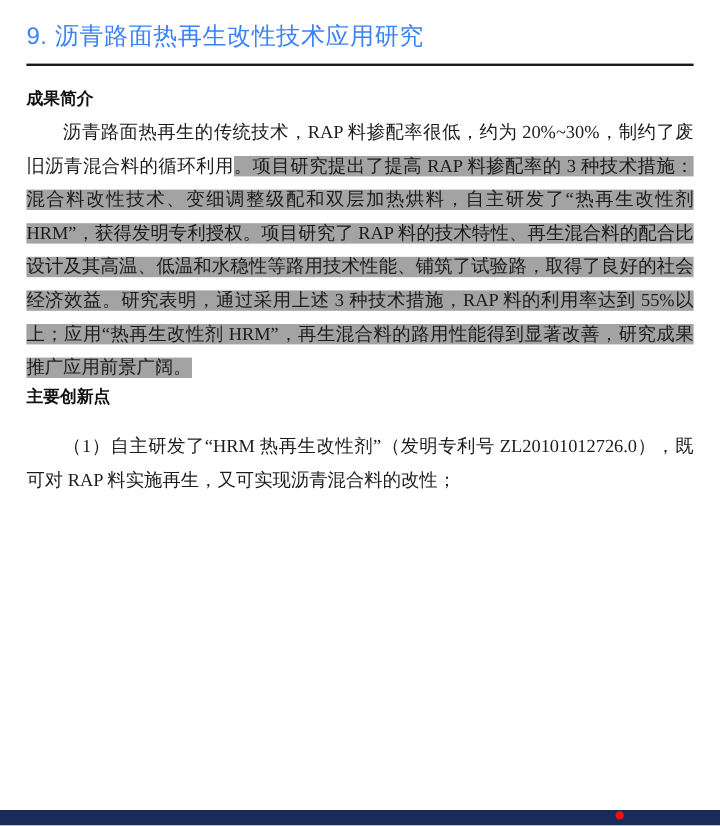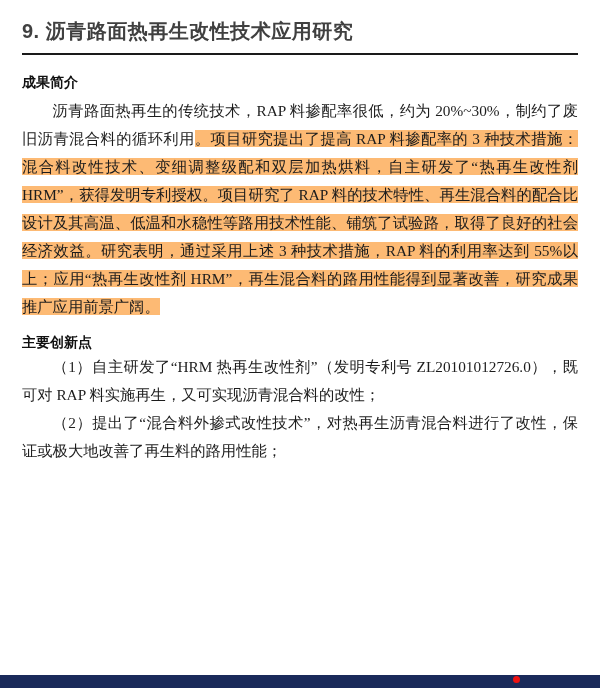--- a/index.html
+++ b/index.html
@@ -20,57 +20,57 @@
     top: 0; left: 0; right: 0; bottom: 13px;
     padding: 0 22px;
     box-sizing: border-box;
     background: #ffffff;
   }
   .doc-title {
     margin: 18px 0 0 0;
     font-family: "Liberation Sans", "DejaVu Sans", sans-serif;
     font-size: 20px;
     line-height: 26px;
-    font-weight: bold;
-    color: #404040;
+    font-weight: normal;
+    color: #3b82f6;
     letter-spacing: 0.5px;
   }
   .title-rule {
     margin-top: 9px;
     border-top: 2px solid #1a1a1a;
     height: 0;
   }
   .sec-heading {
     margin: 18px 0 0 0;
     font-family: "Liberation Sans", "DejaVu Sans", sans-serif;
     font-size: 14px;
     line-height: 18px;
     font-weight: bold;
     color: #111111;
   }
   .sec-heading.second {
-    margin-top: 12px;
+    margin-top: 0;
     line-height: 18px;
   }
   .body-para {
     margin: 0;
     font-size: 15.3px;
     line-height: 28px;
     text-align: justify;
     text-indent: 2em;
     color: #1c1c1c;
   }
   .body-para.first {
     margin-top: 6px;
   }
   .innov-block {
-    margin-top: 2px;
+    margin-top: 20px;
   }
   .hl {
-    background: #fdba74;
+    background: #a3a3a3;
   }
   .bottom-bar {
     position: absolute;
     left: 0; right: 0; bottom: 0;
     height: 13px;
     background: #1a2a5a;
   }
   .indicator-dot {
     position: absolute;
     left: 513px;
@@ -92,20 +92,19 @@
 
   <h2 class="sec-heading">成果简介</h2>
 
   <p class="body-para first"><span>沥青路面热再生的传统技术，RAP 料掺配率很低，约为 20%~30%，制约了废旧沥青混合料的循环利用</span><span class="hl">。项目研究提出了提高 RAP 料掺配率的 3 种技术措施：混合料改性技术、变细调整级配和双层加热烘料，自主研发了“热再生改性剂 HRM”，获得发明专利授权。项目研究了 RAP 料的技术特性、再生混合料的配合比设计及其高温、低温和水稳性等路用技术性能、铺筑了试验路，取得了良好的社会经济效益。研究表明，通过采用上述 3 种技术措施，RAP 料的利用率达到 55%以上；应用“热再生改性剂 HRM”，再生混合料的路用性能得到显著改善，研究成果推广应用前景广阔。</span></p>
 
 
   <h2 class="sec-heading second">主要创新点</h2>
 
   <div class="innov-block">
     <p class="body-para">（1）自主研发了“HRM 热再生改性剂”（发明专利号 ZL20101012726.0），既可对 RAP 料实施再生，又可实现沥青混合料的改性；</p>
-    <p class="body-para">（2）提出了“混合料外掺式改性技术”，对热再生沥青混合料进行了改性，保证或极大地改善了再生料的路用性能；</p>
   </div>
 
 </div>
 
 <div class="bottom-bar">
   <span class="indicator-dot"></span>
 </div>
 
 </body></html>

